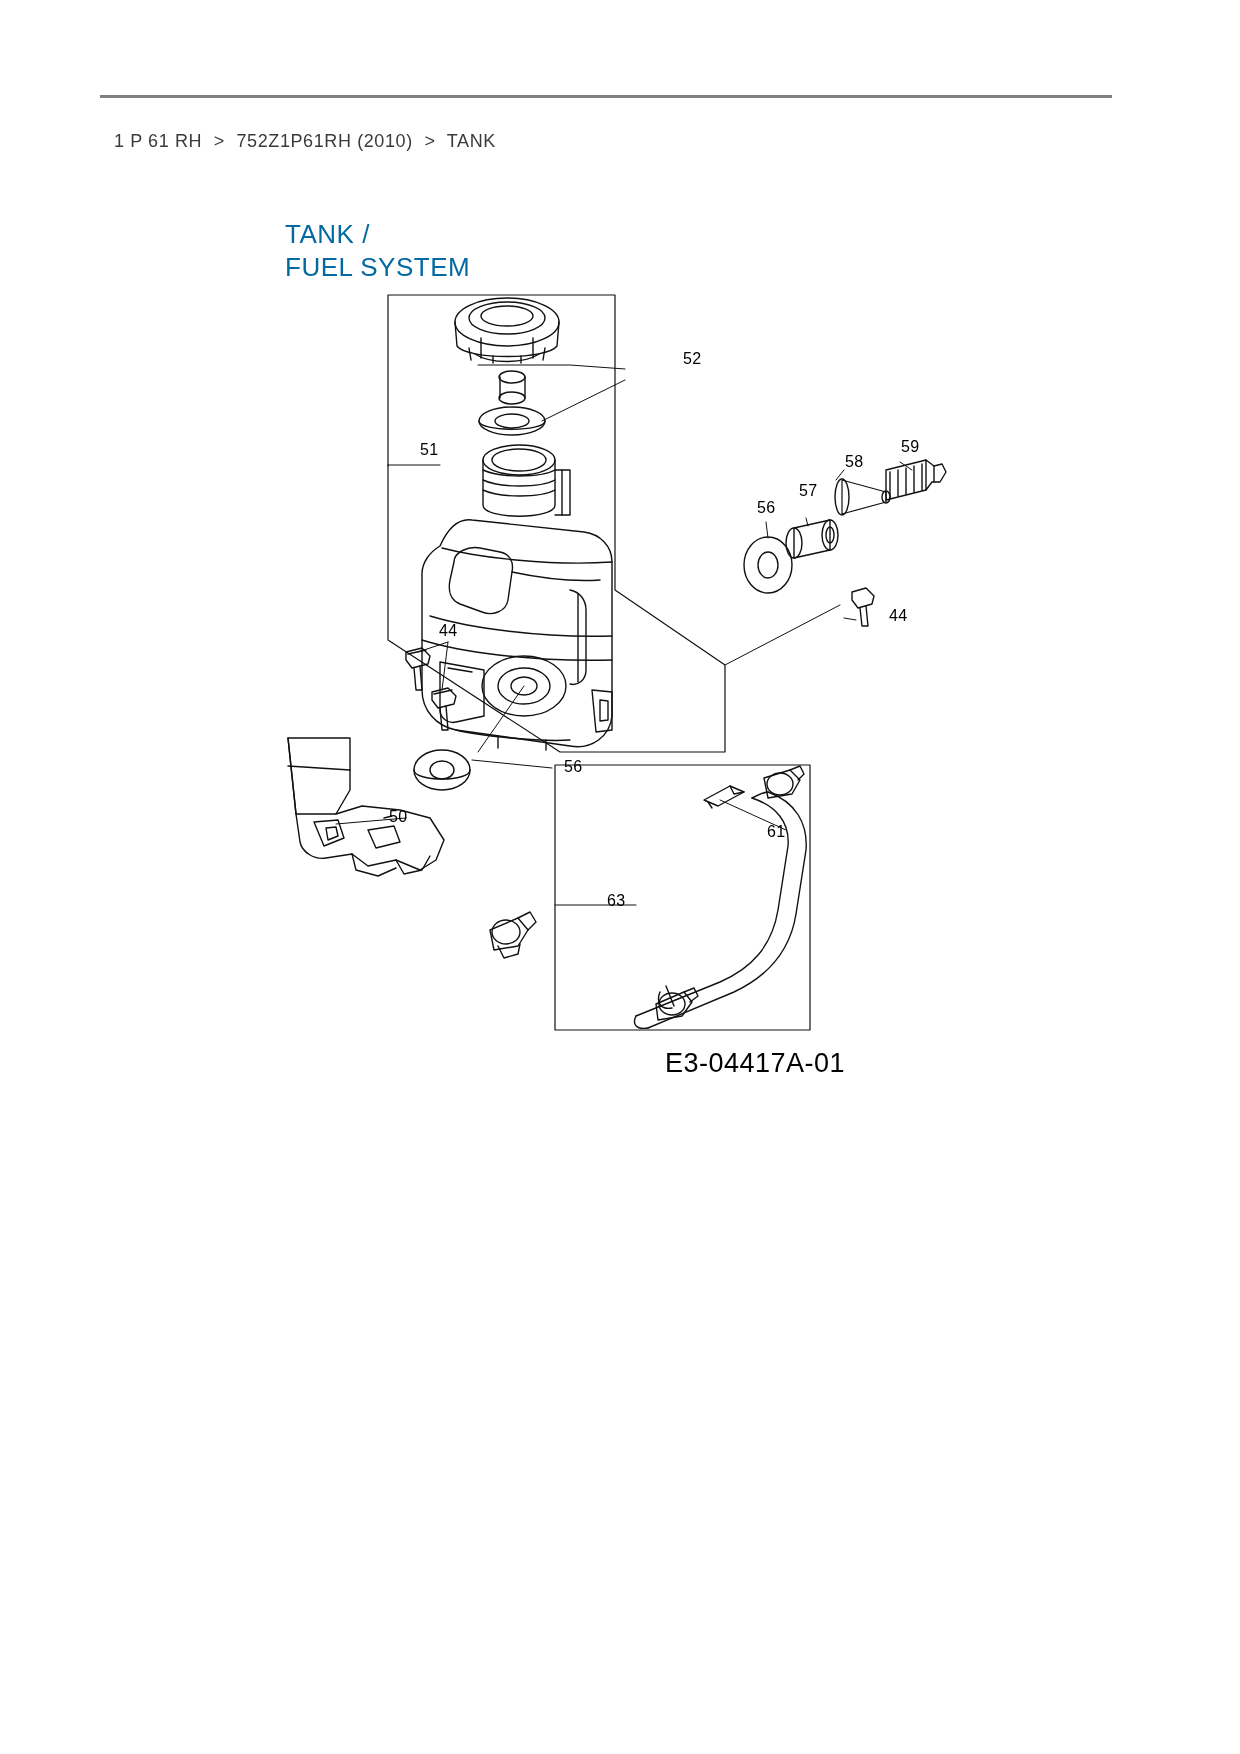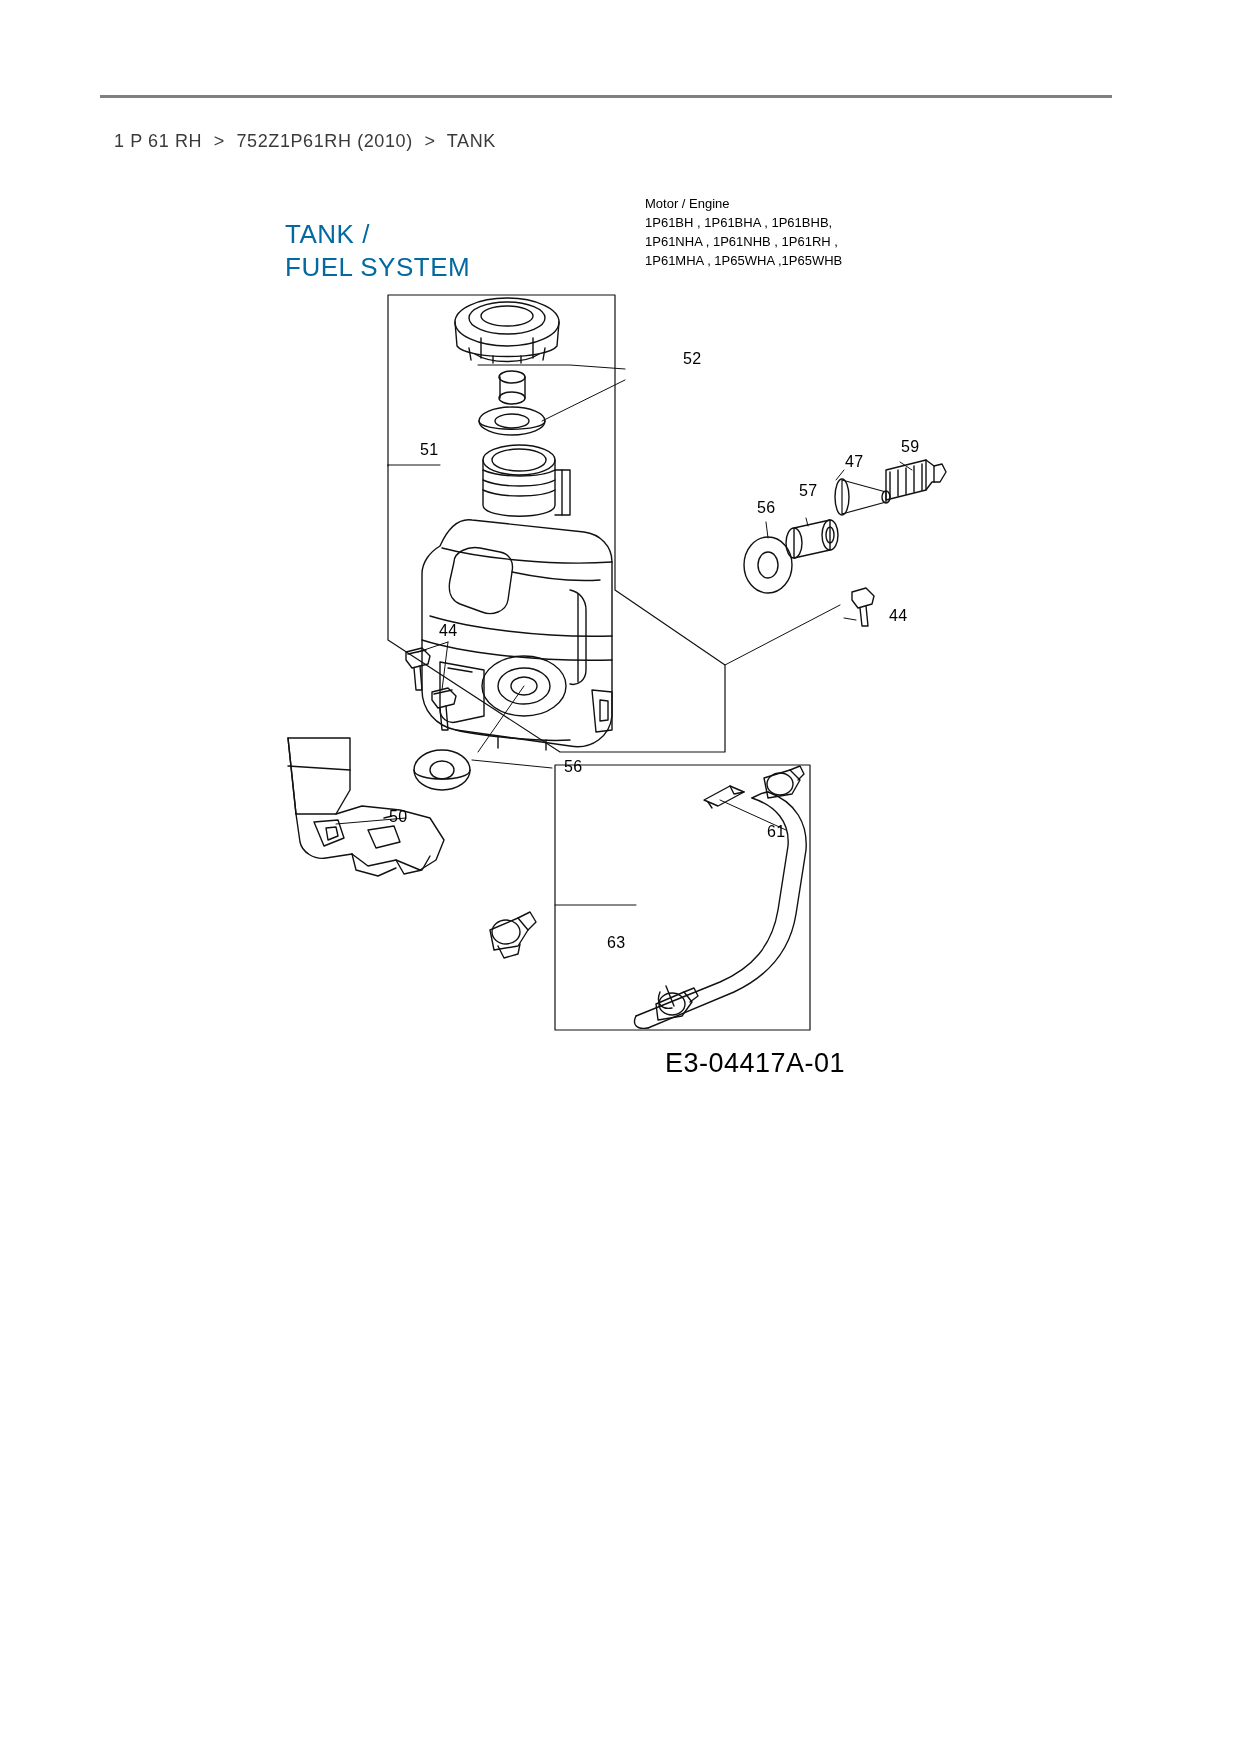--- a/index.html
+++ b/index.html
@@ -102,26 +102,20 @@
     <span>TANK</span>
   </div>
 
   <div class="diagram">
 
     <div class="title-block">
       <div>TANK /</div>
       <div>FUEL SYSTEM</div>
     </div>
 
-    <div class="engine-block">
-      <div>Motor / Engine</div>
-      <div>1P61BH , 1P61BHA , 1P61BHB,</div>
-      <div>1P61NHA , 1P61NHB , 1P61RH ,</div>
-      <div>1P61MHA , 1P65WHA ,1P65WHB</div>
-    </div>
 
     <svg width="1012" height="930" viewBox="0 0 1012 930">
       <g fill="none" stroke="#111" stroke-width="1.4" stroke-linejoin="round" stroke-linecap="round">
 
         <path d="M288 125 L515 125 L515 420 L625 495 L625 582 L460 582 L288 470 Z" stroke="#111" stroke-width="1.2" fill="none"></path>
 
         <ellipse cx="407" cy="152" rx="52" ry="24"></ellipse>
         <ellipse cx="407" cy="148" rx="38" ry="16"></ellipse>
         <ellipse cx="407" cy="146" rx="26" ry="10"></ellipse>
         <path d="M355 152 L357 176 C367 190 447 190 457 176 L459 152"></path>
@@ -263,24 +257,24 @@
 
         <path d="M424 516 L378 582" stroke-width="1"></path>
       </g>
     </svg>
 
     <div class="drawing-code">E3-04417A-01</div>
 
     <div class="callout" style="left:583px; top:180px;">52</div>
     <div class="callout" style="left:320px; top:271px;">51</div>
     <div class="callout" style="left:801px; top:268px;">59</div>
-    <div class="callout" style="left:745px; top:283px;">47</div>
+    <div class="callout" style="left:745px; top:283px;">58</div>
     <div class="callout" style="left:699px; top:312px;">57</div>
     <div class="callout" style="left:657px; top:329px;">56</div>
     <div class="callout" style="left:789px; top:437px;">44</div>
     <div class="callout" style="left:339px; top:452px;">44</div>
     <div class="callout" style="left:464px; top:588px;">56</div>
     <div class="callout" style="left:289px; top:638px;">50</div>
     <div class="callout" style="left:667px; top:653px;">61</div>
-    <div class="callout" style="left:507px; top:722px;margin-top:42px;">63</div>
+    <div class="callout" style="left:507px; top:722px;">63</div>
 
   </div>
 </div>
 
 </body></html>

